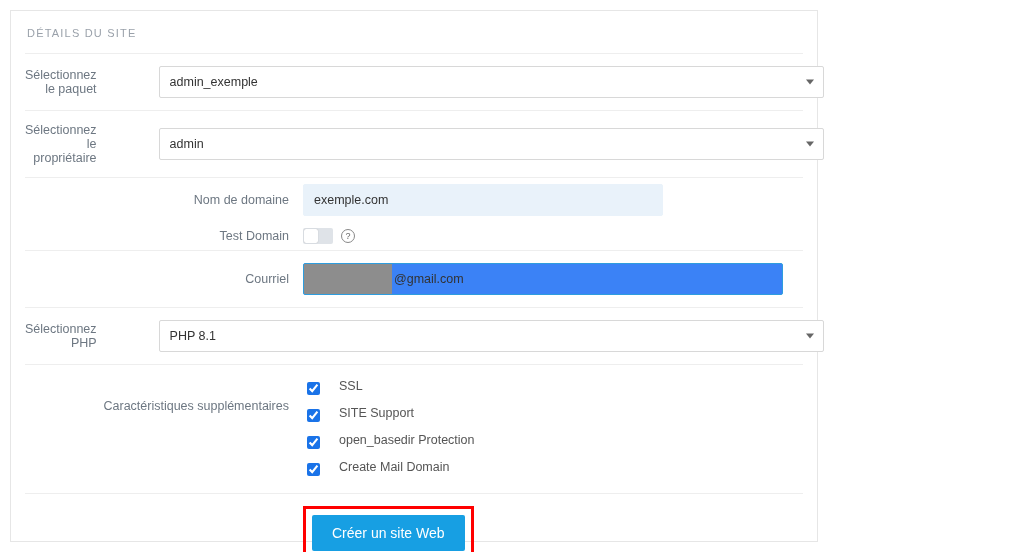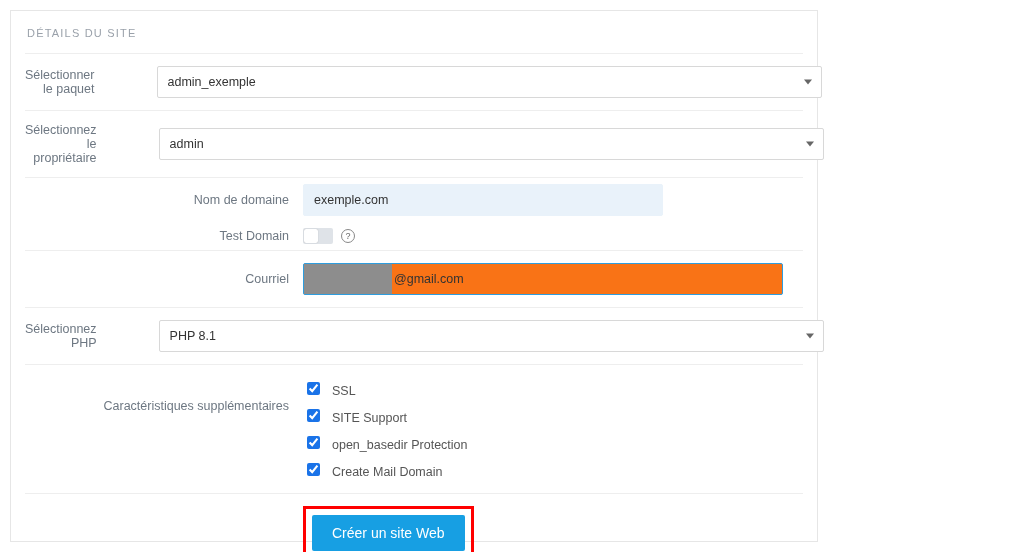--- a/index.html
+++ b/index.html
@@ -81,21 +81,21 @@
     pointer-events: none;
   }
   .select { width: 100%; }
   .soft-blue {
     background: #e9f2fa;
     border: 1px solid #e9f2fa;
     width: 360px;
   }
   .email-input {
     width: 480px;
-    background: #f97316;
+    background: #3b82f6;
     border: 1px solid #2e9dde;
     border-radius: 2px;
     height: 32px;
     display: flex;
     align-items: center;
     overflow: hidden;
   }
   .email-mask {
     width: 88px;
     height: 100%;
@@ -131,22 +131,22 @@
     border: 1px solid #888;
     border-radius: 50%;
     display: inline-flex;
     align-items: center;
     justify-content: center;
     font-size: 9px;
     color: #666;
   }
   .checkbox-line {
     display: flex;
-    align-items: flex-end;
-    gap: 9px;
+    align-items: flex-start;
+    gap: 16px;
     font-size: 12.5px;
     color: #555;
     padding: 2px 0;
   }
   .chk {
     width: 13px;
     height: 13px;
     accent-color: #1a73e8;
   }
   .features-stack {
@@ -174,21 +174,21 @@
 </style>
 </head>
 <body>
 
 <div class="container">
   <div class="panel">
     <div class="panel-title">DÉTAILS DU SITE</div>
     <div class="divider"></div>
 
     <div class="row">
-      <div class="label-col">Sélectionner le paquet</div>
+      <div class="label-col">Sélectionnez le paquet</div>
       <div class="field-col">
         <div class="select-wrap">
           <select class="select">
             <option>admin_exemple</option>
           </select>
         </div>
       </div>
     </div>
     <div class="divider"></div>
 

